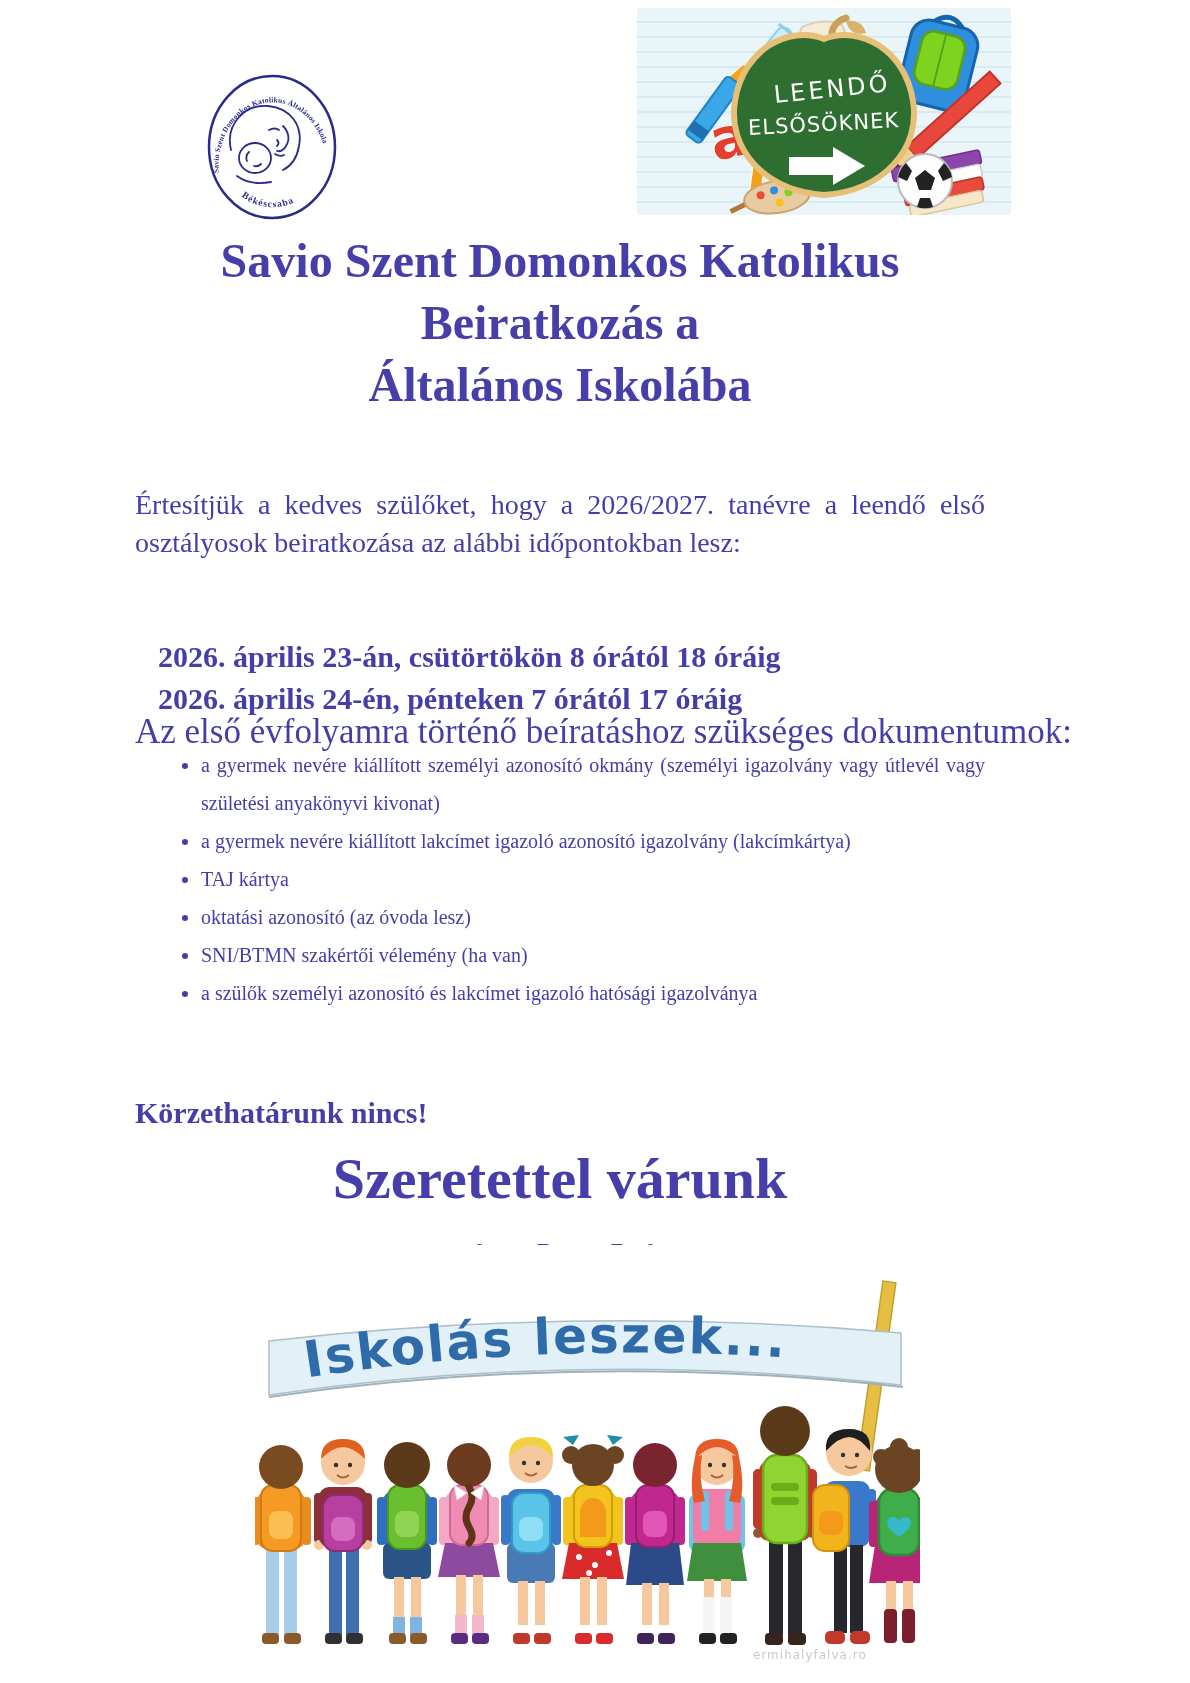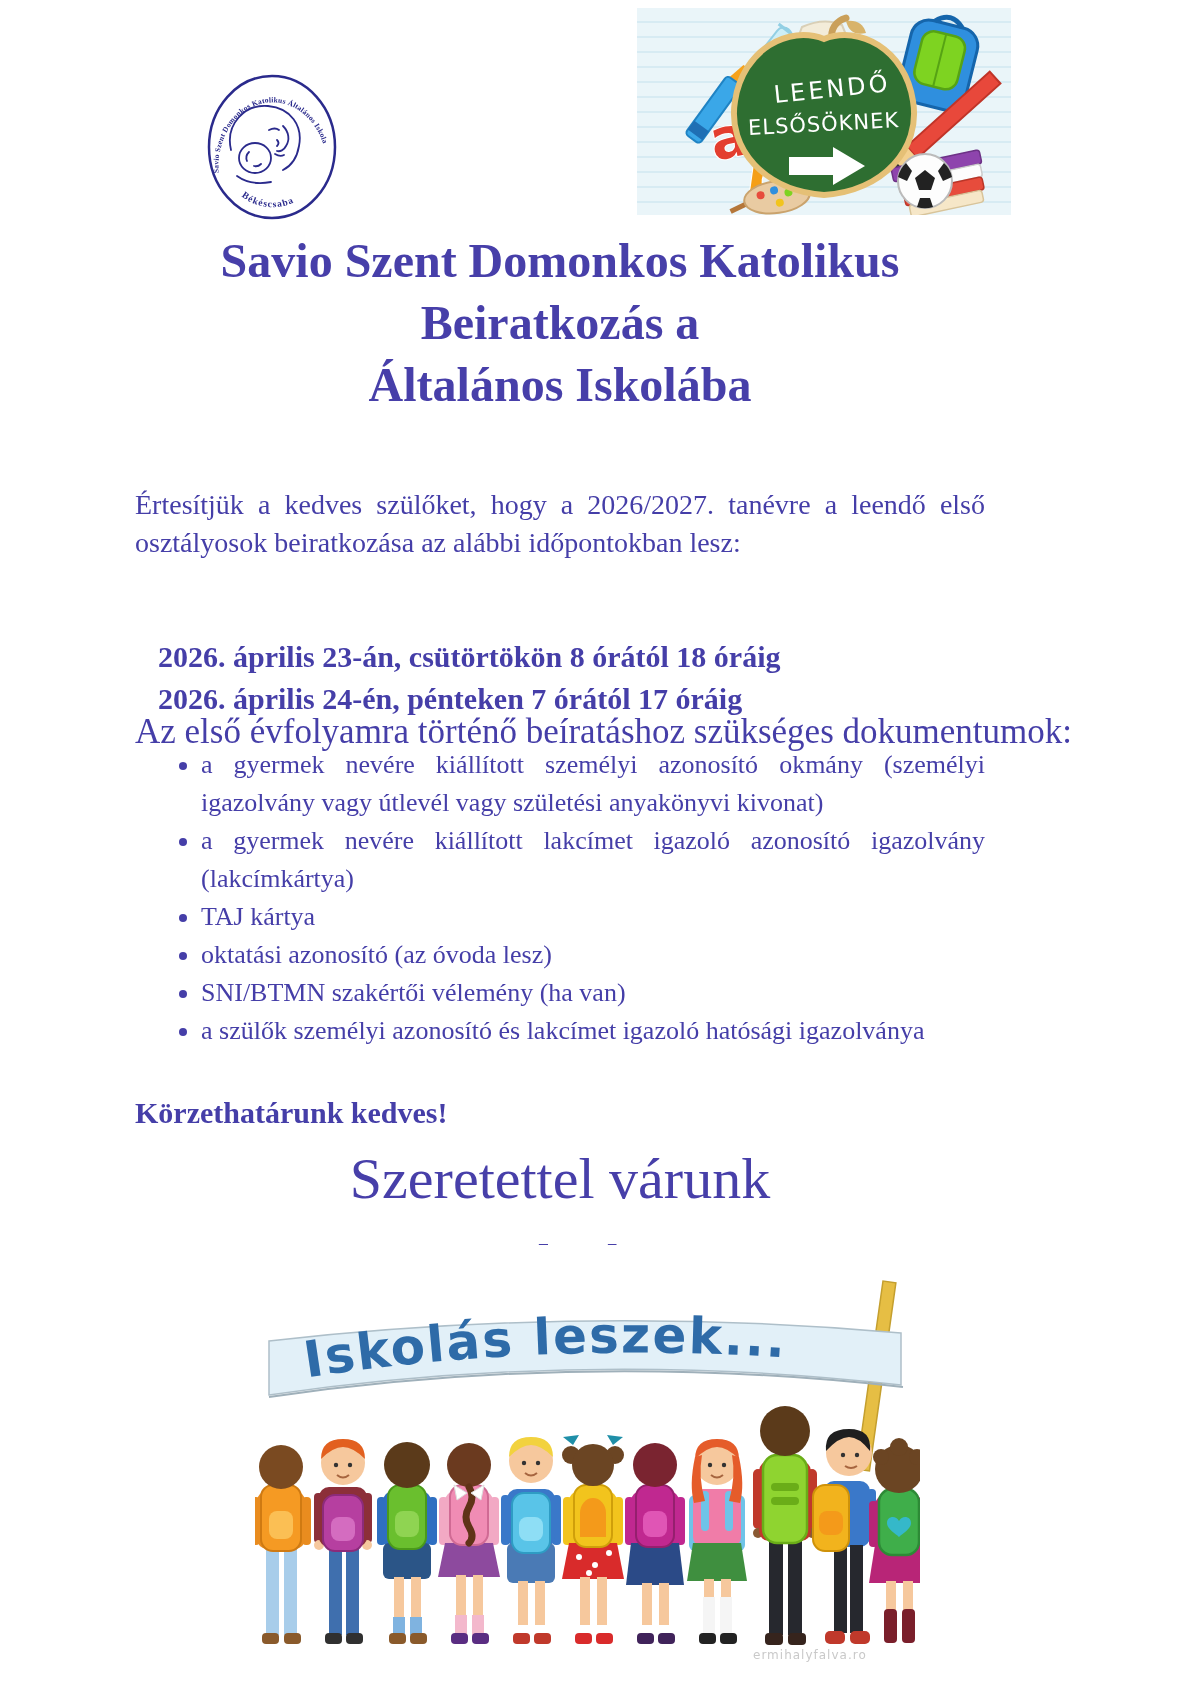--- a/index.html
+++ b/index.html
@@ -15,25 +15,25 @@
   }
   .header-img svg{position:absolute;left:0;top:0;}
   
   .title{position:absolute;left:135px;top:230px;width:850px;text-align:center;
     font-size:48px;font-weight:bold;line-height:62px;color:#473fa9;}
   .intro{position:absolute;left:135px;top:468px;width:850px;font-size:28px;line-height:38px;}
   .intro .l1{text-align:justify;text-align-last:justify;margin-top:18px;}
   .dates{position:absolute;left:158px;top:588px;font-size:30px;font-weight:bold;line-height:42px;margin-top:48px;}
   .docs-heading{position:absolute;left:135px;top:712px;font-size:35px;}
   ul.docs{position:absolute;left:135px;top:746px;width:850px;margin:0;
-    padding:0 0 0 66px;font-size:26px;line-height:38px;box-sizing:border-box;}
+    padding:0 0 0 66px;font-size:20px;line-height:38px;box-sizing:border-box;}
   ul.docs li{text-align:justify;}
   .district{position:absolute;left:135px;top:1096px;font-size:30px;font-weight:bold;}
   .closing{position:absolute;left:135px;top:1136px;width:850px;text-align:center;
-    font-size:58px;font-weight:normal;line-height:86px;color:#473fa9;}
+    font-size:58px;font-weight:bold;line-height:86px;color:#473fa9;}
   
   .footer-img{position:absolute;left:255px;top:1245px;width:665px;height:428px;background:#fff;}
 </style>
 </head>
 <body>
 
 <div class="page">
 
   <div class="logo">
     <svg viewBox="0 0 135 150" width="135" height="150">
@@ -153,21 +153,21 @@
   <div class="docs-heading">Az első évfolyamra történő beíratáshoz szükséges dokumentumok:</div>
   <ul class="docs">
     <li>a gyermek nevére kiállított személyi azonosító okmány (személyi igazolvány vagy útlevél vagy születési anyakönyvi kivonat)</li>
     <li>a gyermek nevére kiállított lakcímet igazoló azonosító igazolvány (lakcímkártya)</li>
     <li>TAJ kártya</li>
     <li>oktatási azonosító (az óvoda lesz)</li>
     <li>SNI/BTMN szakértői vélemény (ha van)</li>
     <li>a szülők személyi azonosító és lakcímet igazoló hatósági igazolványa</li>
   </ul>
 
-  <div class="district">Körzethatárunk kedves!</div>
+  <div class="district">Körzethatárunk nincs!</div>
 
   <div class="closing">
     <div>Szeretettel várunk</div>
     <div>mindenkit!</div>
   </div>
 
   <div class="footer-img">
     <svg viewBox="0 0 665 428" width="665" height="428">
 
       <g transform="translate(628,36) rotate(8)">

